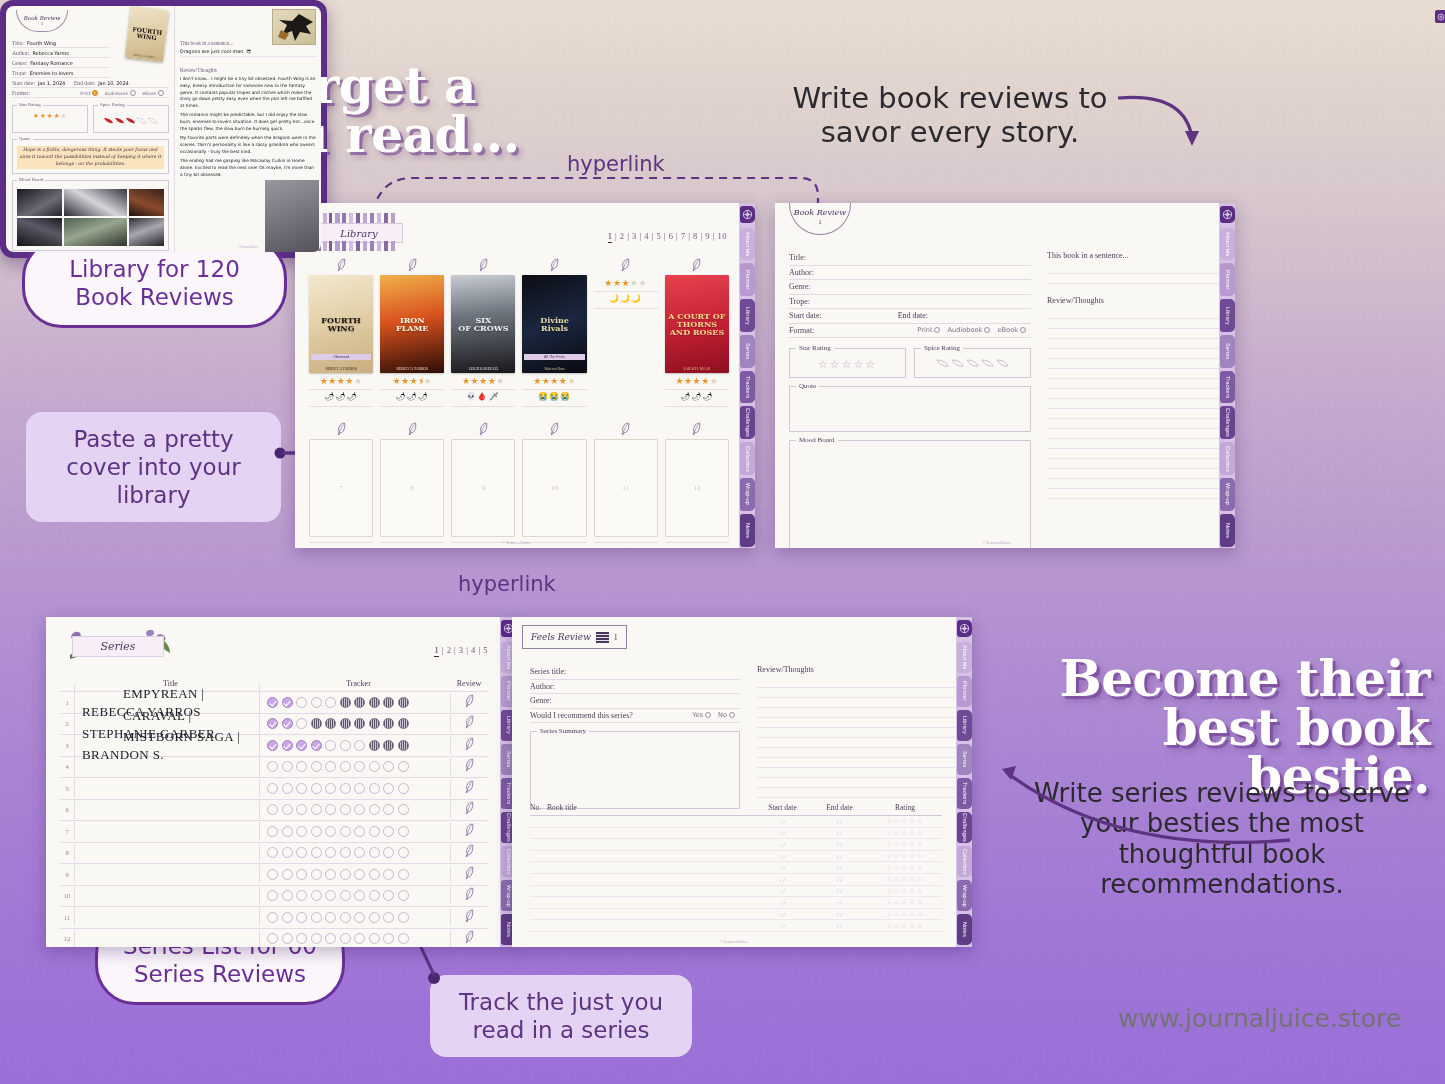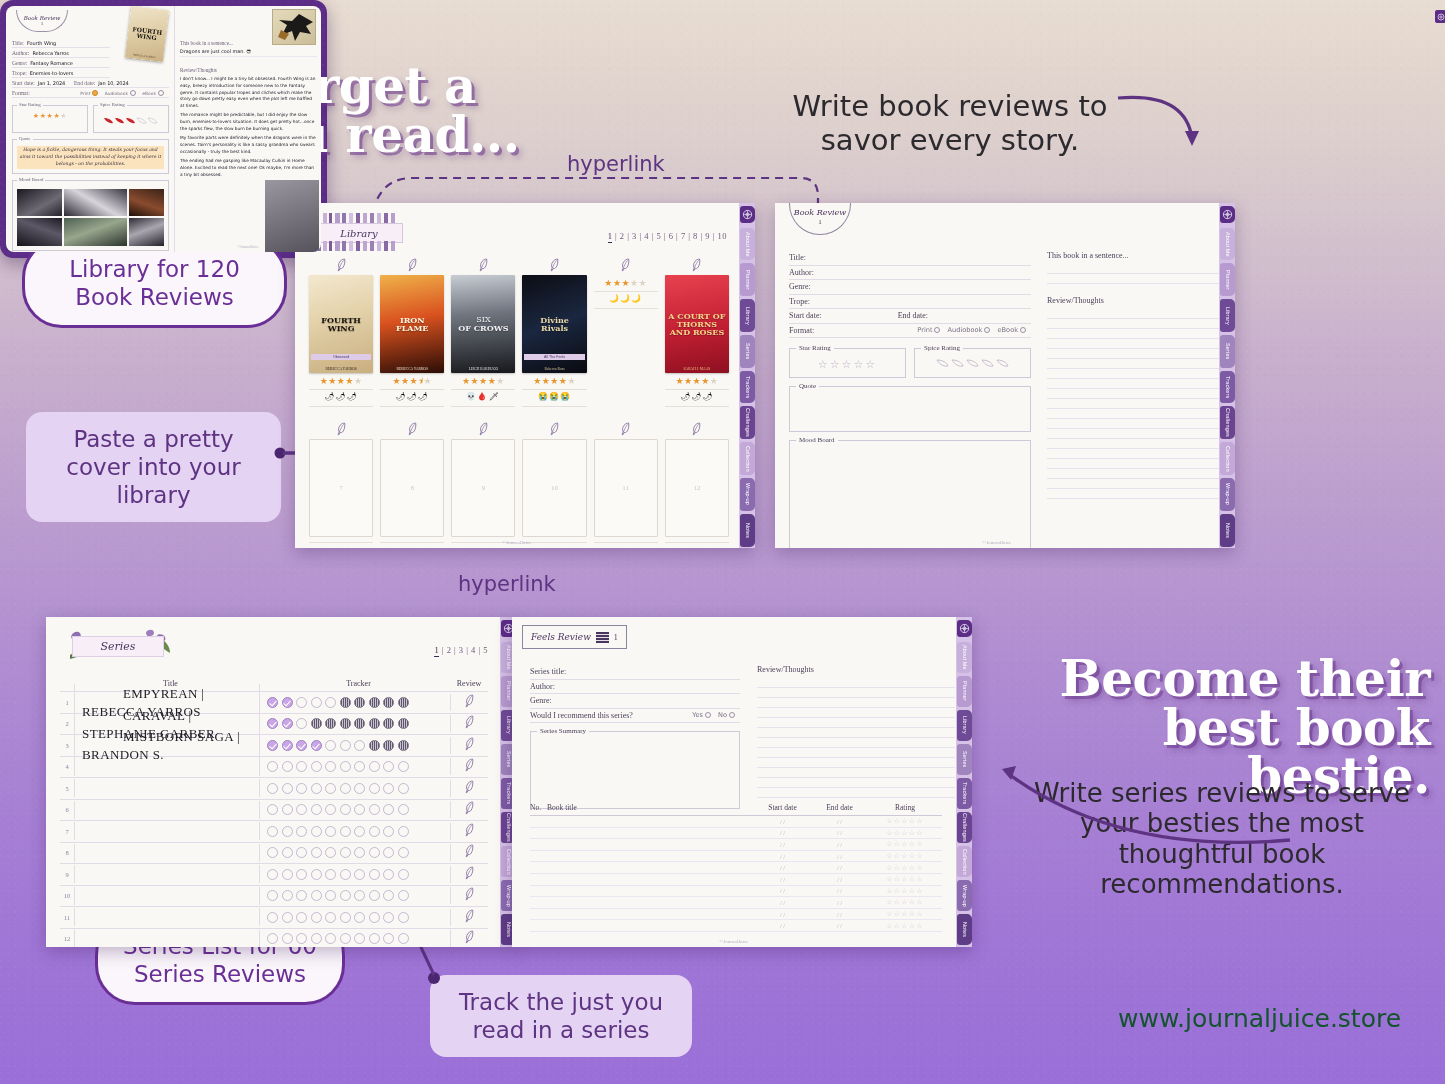--- a/index.html
+++ b/index.html
@@ -34,26 +34,26 @@
   }
   #headline-left { left: 80px; top: 62px; font-size: 50px; }
   #headline-right { left: 1010px; top: 655px; font-size: 50px; text-align: right; width: 420px; }
 
   .hl-sans {
     font-family: "DejaVu Sans", sans-serif;
     color: #2c2a2e;
     line-height: 1.17;
     font-weight: 400;
   }
-  #subhead-top { left: 770px; top: 82px; font-size: 29px; text-align: center; width: 360px; margin-top: 8px; }
+  #subhead-top { left: 770px; top: 82px; font-size: 29px; text-align: center; width: 360px; }
   #subhead-right { left: 1022px; top: 778px; font-size: 26px; text-align: center; width: 400px; }
 
   #site-url {
     left: 1118px; top: 1004px; font-size: 25px;
-    font-family: "DejaVu Sans", sans-serif; color: #14532d;
+    font-family: "DejaVu Sans", sans-serif; color: #737373;
   }
 
   
   .bubble-outline {
     background: #fbf6fb; border: 3px solid #6a2f96;
     border-radius: 40px; color: #6a2f96;
     font-size: 23px; line-height: 1.22; text-align: center;
     padding: 14px 22px; font-family: "DejaVu Sans", sans-serif;
   }
   .bubble-soft {
@@ -411,21 +411,21 @@
           <div class="chilirow">🌶🌶🌶</div>
           <div class="ruleline"></div>
         </div>
         <div class="lib-cell">
           <svg class="quill" viewBox="0 0 10 16">
             <path d="M8.6 1.2C7 1 3.2 2.6 2 6.2c-.7 2.1-.2 4.1.4 5.2L1 14.2l.9.5 1.4-2.6c1.2.3 2.6-.2 3.6-1.6C8.6 8 9.2 3.8 8.6 1.2Z" fill="none" stroke="#6a4f8c" stroke-width=".8"></path>
             <path d="M7.6 2.6C5.4 4.8 3.6 8.4 2.6 11.8" stroke="#6a4f8c" stroke-width=".6" fill="none"></path>
           </svg>
           <div class="cover" style="background:linear-gradient(175deg,#c8cdd4 0%,#6f757e 40%,#17181c 100%);color:#f0f1f4;">
             <div style="position:absolute;inset:0;display:flex;flex-direction:column;align-items:center;justify-content:center;padding:3px;">
-              <div style="font-weight:400;font-size:8px;line-height:1.02;text-shadow:0 1px 1px rgba(0,0,0,.3)">SIX</div>
+              <div style="font-weight:700;font-size:8px;line-height:1.02;text-shadow:0 1px 1px rgba(0,0,0,.3)">SIX</div>
               <div style="font-weight:700;font-size:8px;line-height:1.02;text-shadow:0 1px 1px rgba(0,0,0,.3)">OF CROWS</div>
             </div>
             <div style="position:absolute;left:0;right:0;bottom:2px;text-align:center;font-size:3.6px;font-family:'Liberation Serif',serif;opacity:.92">LEIGH BARDUGO</div>
           </div>
           <div class="starrow"><span class="star-on">★</span><span class="star-on">★</span><span class="star-on">★</span><span class="star-on">★</span><span class="star-off">★</span></div>
           <div class="chilirow">💀🩸🗡</div>
           <div class="ruleline"></div>
         </div>
         <div class="lib-cell">
           <svg class="quill" viewBox="0 0 10 16">

